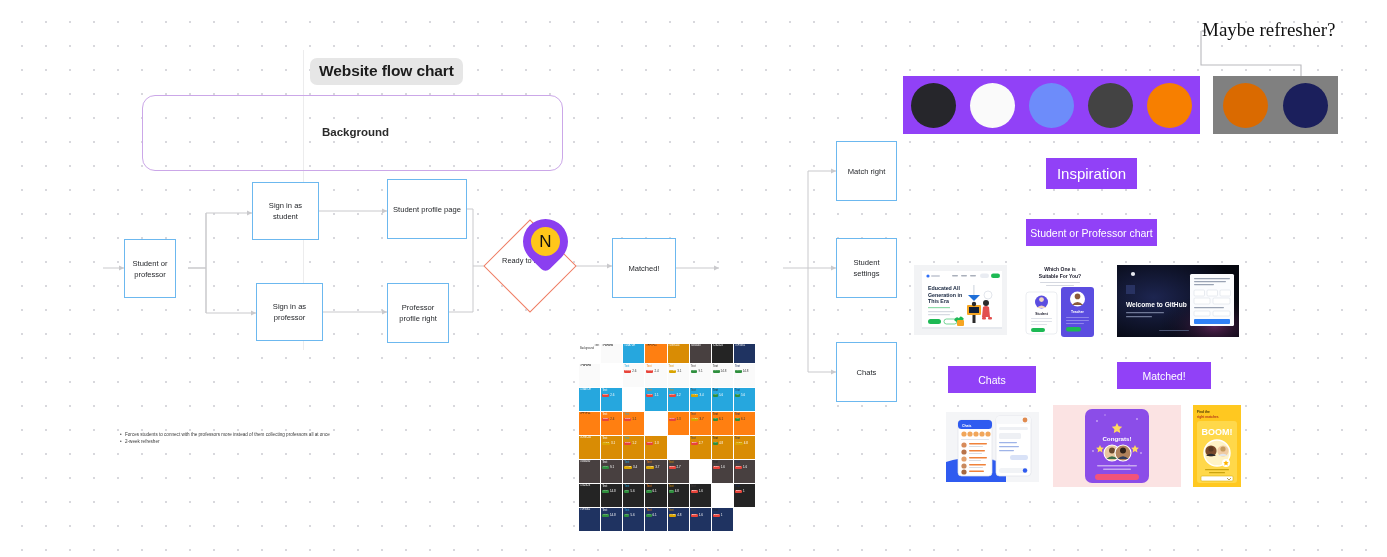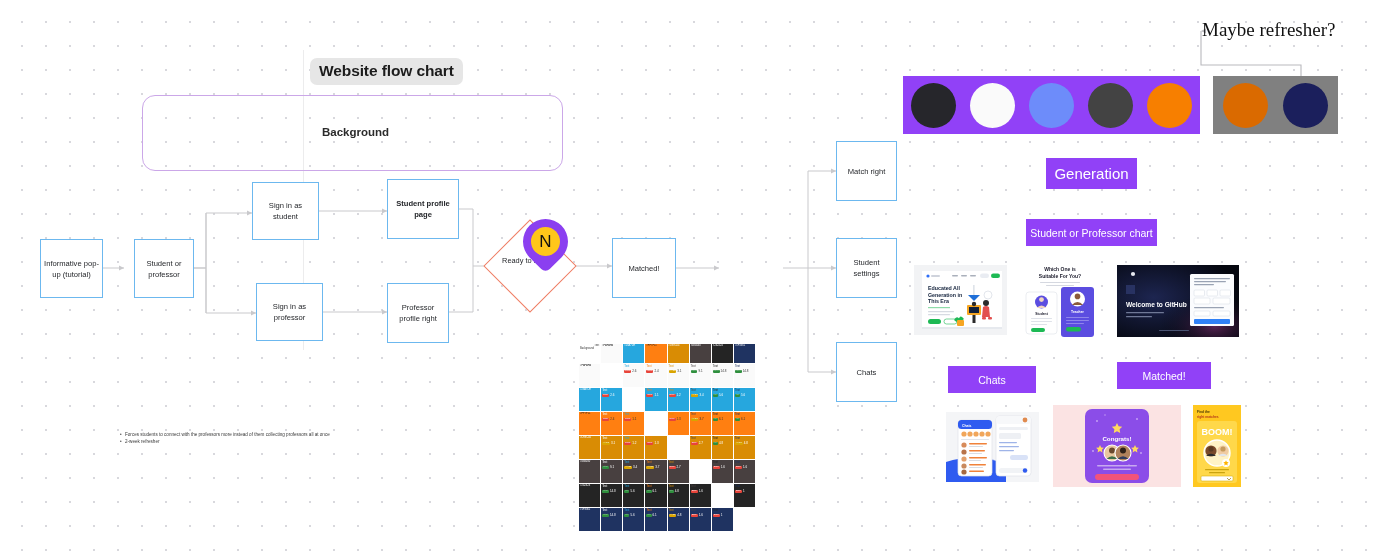--- a/index.html
+++ b/index.html
@@ -208,33 +208,30 @@
   </g>
   <polygon points="1201,31 1206,28.4 1206,33.6" fill="#b9b9bd"></polygon>
 </svg>
 
 <div id="flow-title">Website flow chart</div>
 
 <div id="onboarding-frame"></div>
 <div id="onboarding-label">Background</div>
 
 <div class="layer" id="nodes-layer">
-    <div class="node" style="left: 40px; top: 239px; width: 63px; height: 59px; border-color: rgb(108, 184, 239);">
-      <span>Informative pop-up (tutorial)</span>
-    </div>
-    <div class="node" style="left: 124px; top: 239px; width: 60px; height: 59px; border-color: rgb(108, 184, 239); margin-left: 10px;">
+    <div class="node" style="left: 124px; top: 239px; width: 52px; height: 59px; border-color: rgb(108, 184, 239);">
       <span>Student or professor</span>
     </div>
     <div class="node" style="left: 256px; top: 283px; width: 67px; height: 58px; border-color: rgb(108, 184, 239);">
       <span>Sign in as professor</span>
     </div>
     <div class="node" style="left: 252px; top: 182px; width: 67px; height: 58px; border-color: rgb(108, 184, 239);">
       <span>Sign in as student</span>
     </div>
-    <div class="node" style="left: 387px; top: 179px; width: 72px; height: 60px; border-color: rgb(108, 184, 239); font-weight: bold;">
+    <div class="node" style="left: 387px; top: 179px; width: 80px; height: 60px; border-color: rgb(108, 184, 239);">
       <span>Student profile page</span>
     </div>
     <div class="node" style="left: 387px; top: 283px; width: 62px; height: 60px; border-color: rgb(108, 184, 239);">
       <span>Professor  profile right</span>
     </div>
     <div class="node" style="left: 612px; top: 238px; width: 64px; height: 60px; border-color: rgb(108, 184, 239);">
       <span>Matched!</span>
     </div>
     <div class="node" style="left: 836px; top: 141px; width: 61px; height: 60px; border-color: rgb(108, 184, 239);">
       <span>Match right</span>
@@ -271,21 +268,21 @@
     <div class="swatch" style="background: rgb(109, 140, 250);"></div>
     <div class="swatch" style="background: rgb(67, 67, 67);"></div>
     <div class="swatch" style="background: rgb(247, 127, 0);"></div>
   </div>
 <div id="palette-night" style="background: rgb(128, 128, 128);">
     <div class="swatch" style="background: rgb(218, 106, 0);"></div>
     <div class="swatch" style="background: rgb(27, 31, 92);"></div>
   </div>
 <div id="nightmode-text">Maybe refresher?</div>
 
-<div class="plabel" id="label-inspiration">Generation</div>
+<div class="plabel" id="label-inspiration">Inspiration</div>
 <div class="plabel" id="label-studentprof">Student or Professor chart</div>
 <div class="plabel" id="label-chats">Chats</div>
 <div class="plabel" id="label-matched">Matched!</div>
 
 <table id="matrix">
     <tbody>
       <tr>
         <th style="background: rgb(255, 255, 255); color: rgb(51, 51, 51);">
           <div style="text-align:right;font-size:2.6px">Text</div>
           <div style="font-size:2.6px">Background</div>

